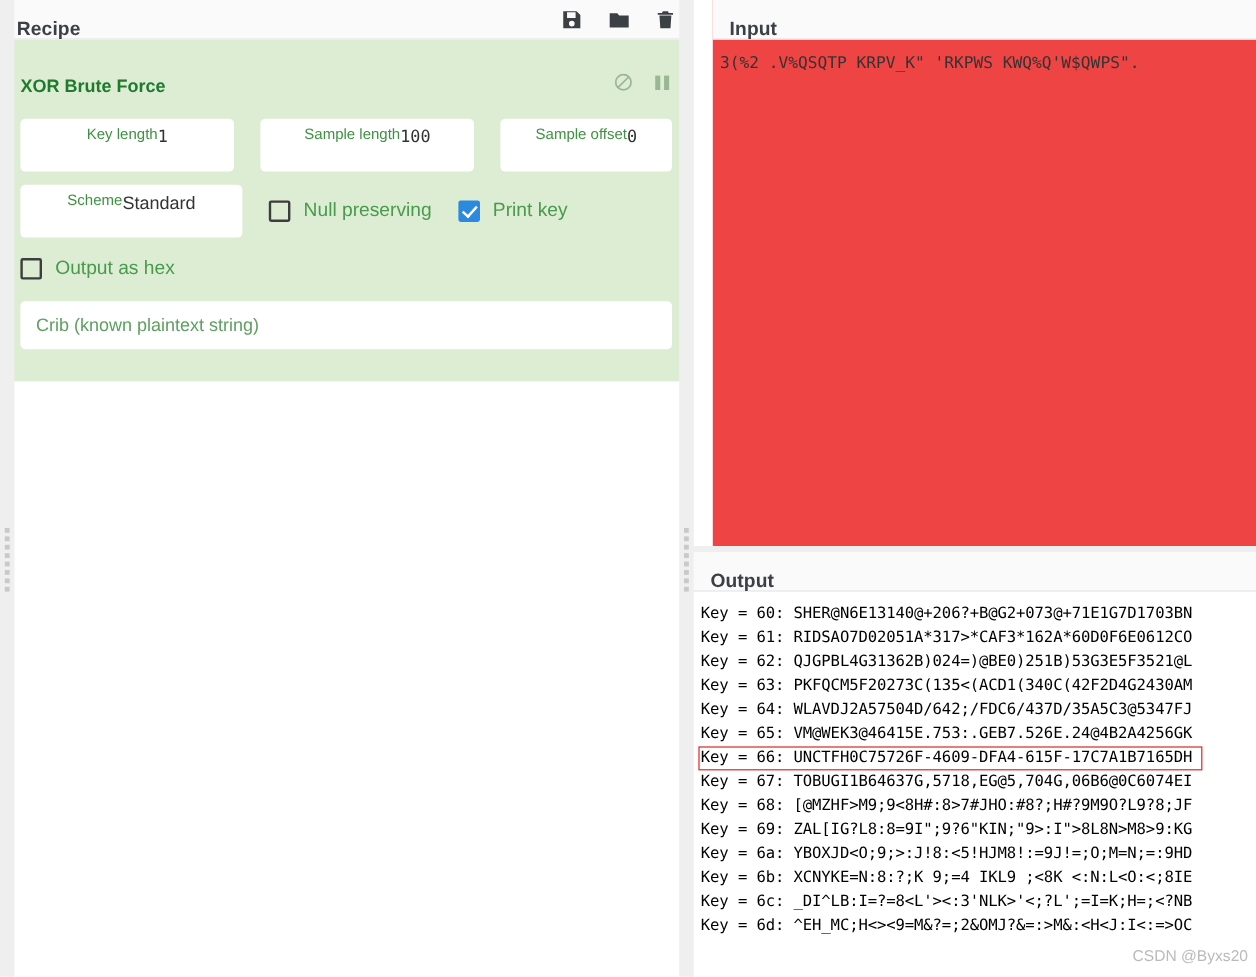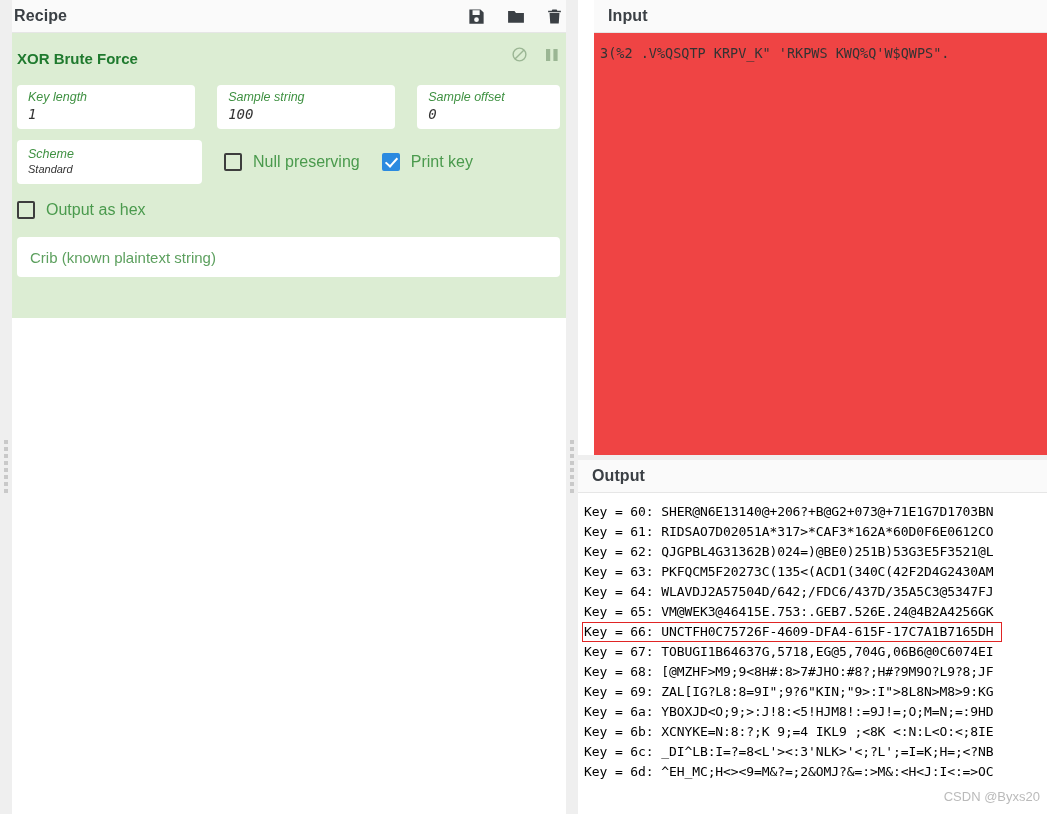--- a/index.html
+++ b/index.html
@@ -25,21 +25,20 @@
     left: 0; top: 0;
     width: 578px; height: 814px;
     background: #ffffff;
     border-right: 1px solid #e8e8e8;
   }
   .panel-title-bar {
     height: 21px;
     background: #fafafa;
     border-bottom: 1px solid #e6e6e6;
     display: flex;
-    align-items: center;
     padding: 16px 14px;
     position: relative;
   }
   .panel-title {
     font-size: 16px;
     font-weight: bold;
     color: #3b4045;
     letter-spacing: .1px;
   }
   .title-icons {
@@ -47,21 +46,21 @@
     right: 14px; top: 0; bottom: 0;
     display: flex;
     align-items: center;
     gap: 20px;
   }
   .title-icons svg { display: block; }
 
   
   #operation {
     background: #dcedd3;
-    padding: 14px 17px 20px 17px;
+    padding: 28px 17px 20px 17px;
     min-height: 285px;
   }
   .op-header {
     display: flex;
     align-items: center;
     position: relative;
     height: 22px;
     margin-bottom: 16px;
   }
   .op-title {
@@ -82,39 +81,38 @@
     display: flex;
     gap: 22px;
     margin-bottom: 11px;
   }
   .field {
     background: #ffffff;
     border-radius: 4px;
     padding: 7px 11px 8px 11px;
     height: 44px;
     display: flex;
-    flex-direction: column;
+    flex-direction: row;
     justify-content: center;
-    font-style: italic;
   }
   .field-label {
     font-size: 12.5px;
     color: #3f9142;
     line-height: 1.1;
     margin-bottom: 1px;
   }
   .field-value {
     font-family: "DejaVu Sans Mono", monospace;
     font-size: 14px;
     color: #333;
     line-height: 1.15;
   }
   .field-value.sans {
     font-family: "Liberation Sans", sans-serif;
-    font-size: 11px;
+    font-size: 15px;
   }
   .w1 { width: 185px; }
   .w2 { width: 185px; }
   .w3 { width: 148px; }
 
   .checkline {
     display: flex;
     align-items: center;
     gap: 11px;
     height: 44px;
@@ -323,21 +321,21 @@
           </span>
         </div>
       </div>
 
       <div class="field-row">
         <div class="field w1">
           <span class="field-label">Key length</span>
           <span class="field-value">1</span>
         </div>
         <div class="field w2">
-          <span class="field-label">Sample string</span>
+          <span class="field-label">Sample length</span>
           <span class="field-value">100</span>
         </div>
         <div class="field w3">
           <span class="field-label">Sample offset</span>
           <span class="field-value">0</span>
         </div>
       </div>
 
       <div class="field-row">
         <div class="field w1">

